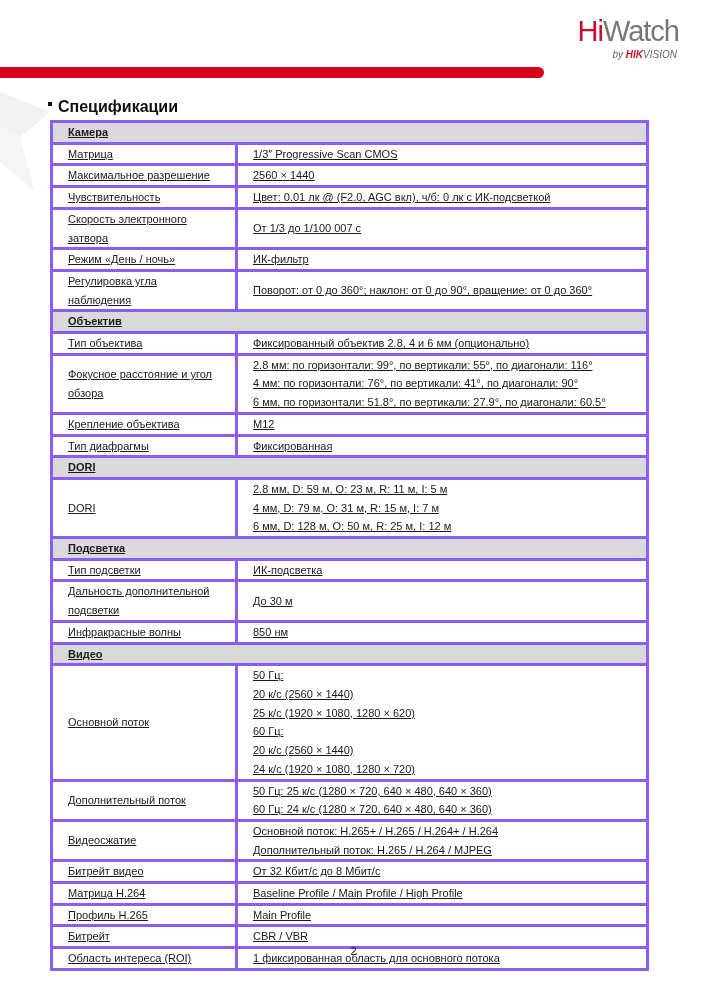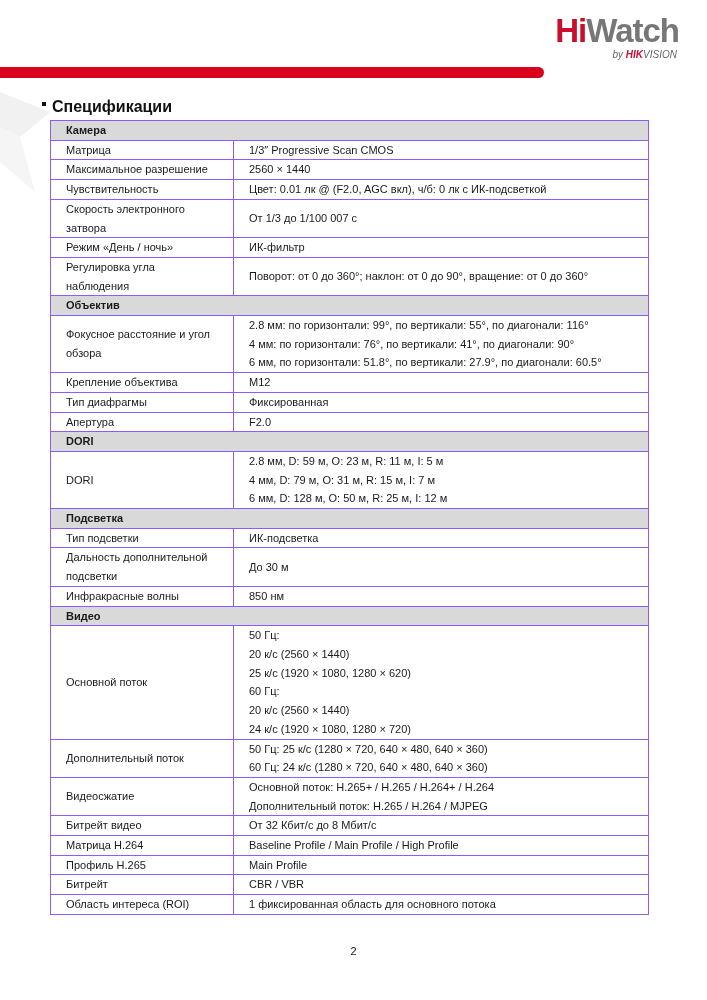--- a/index.html
+++ b/index.html
@@ -1,32 +1,32 @@
 <!DOCTYPE html>
 <html><head>
 <meta charset="utf-8">
 <style>
   html, body { margin: 0; padding: 0; background: #ffffff; }
   body { width: 707px; height: 1000px; position: relative; overflow: hidden;
          font-family: "Liberation Sans", "DejaVu Sans", sans-serif; color: #1a1a1a; }
   .logo { position: absolute; right: 28px; top: 14px; text-align: right; }
-  .logo-main { font-size: 33px; font-weight: bold; letter-spacing: -1px; line-height: 34px; }
+  .logo-main { font-size: 29px; font-weight: normal; letter-spacing: -1px; line-height: 34px; }
   .logo-hi { color: #c8102e; }
   .logo-watch { color: #777777; }
   .logo-sub { font-size: 10px; font-style: italic; color: #666666; margin-top: -1px; line-height: 16px; padding-right: 2px; }
   .logo-sub b { color: #c8102e; }
   .red-bar { position: absolute; left: 0; top: 67px; width: 544px; height: 11px;
              background: #d9001b; border-radius: 0 6px 6px 0; }
   .watermark { position: absolute; left: 0; top: 82px; width: 60px; height: 120px; }
-  .section-title { position: absolute; left: 42px; top: 98px; font-size: 16px; font-weight: bold; color: #111; }
+  .section-title { position: absolute; left: 48px; top: 98px; font-size: 16px; font-weight: bold; color: #111; }
   .section-title .bullet { display: inline-block; width: 4px; height: 4px; background: #111;
                            vertical-align: middle; margin-right: 6px; position: relative; top: -4px; }
   table.spec { position: absolute; left: 50px; top: 120px; width: 599px; border-collapse: collapse;
                font-size: 11px; }
-  table.spec td { border: 1px solid #8b5cf6; padding: 0 15px; vertical-align: middle; line-height: 18.7px; }
+  table.spec td { border: 3px solid #8b5cf6; padding: 0 15px; vertical-align: middle; line-height: 18.7px; text-decoration: underline; }
   table.spec td.k { width: 152px; }
   table.spec tr.group td { background: #d9d9d9; font-weight: bold; height: 18px; }
   table.spec td.v div { line-height: 18.7px; }
   .page-num { position: absolute; left: 0; width: 707px; top: 945px; text-align: center; font-size: 11px; color: #222; }
 </style>
 </head>
 <body>
 
 <div class="logo">
   <div class="logo-main"><span class="logo-hi">Hi</span><span class="logo-watch">Watch</span></div>
@@ -80,43 +80,43 @@
       <tr>
         <td class="k">Регулировка угла наблюдения</td>
         <td class="v">
           <div>Поворот: от 0 до 360°; наклон: от 0 до 90°, вращение: от 0 до 360°</div>
         </td>
       </tr>
       <tr class="group">
         <td colspan="2">Объектив</td>
       </tr>
       <tr>
+        <td class="k">Тип объектива</td>
+        <td class="v">
+          <div>Фиксированный объектив 2.8, 4 и 6 мм (опционально)</div>
+        </td>
+      </tr>
+      <tr>
         <td class="k">Фокусное расстояние и угол обзора</td>
         <td class="v">
           <div>2.8 мм: по горизонтали: 99°, по вертикали: 55°, по диагонали: 116°</div>
           <div>4 мм: по горизонтали: 76°, по вертикали: 41°, по диагонали: 90°</div>
           <div>6 мм, по горизонтали: 51.8°, по вертикали: 27.9°, по диагонали: 60.5°</div>
         </td>
       </tr>
       <tr>
         <td class="k">Крепление объектива</td>
         <td class="v">
           <div>M12</div>
         </td>
       </tr>
       <tr>
         <td class="k">Тип диафрагмы</td>
         <td class="v">
           <div>Фиксированная</div>
-        </td>
-      </tr>
-      <tr>
-        <td class="k">Апертура</td>
-        <td class="v">
-          <div>F2.0</div>
         </td>
       </tr>
       <tr class="group">
         <td colspan="2">DORI</td>
       </tr>
       <tr>
         <td class="k">DORI</td>
         <td class="v">
           <div>2.8 мм, D: 59 м, O: 23 м, R: 11 м, I: 5 м</div>
           <div>4 мм, D: 79 м, O: 31 м, R: 15 м, I: 7 м</div>

